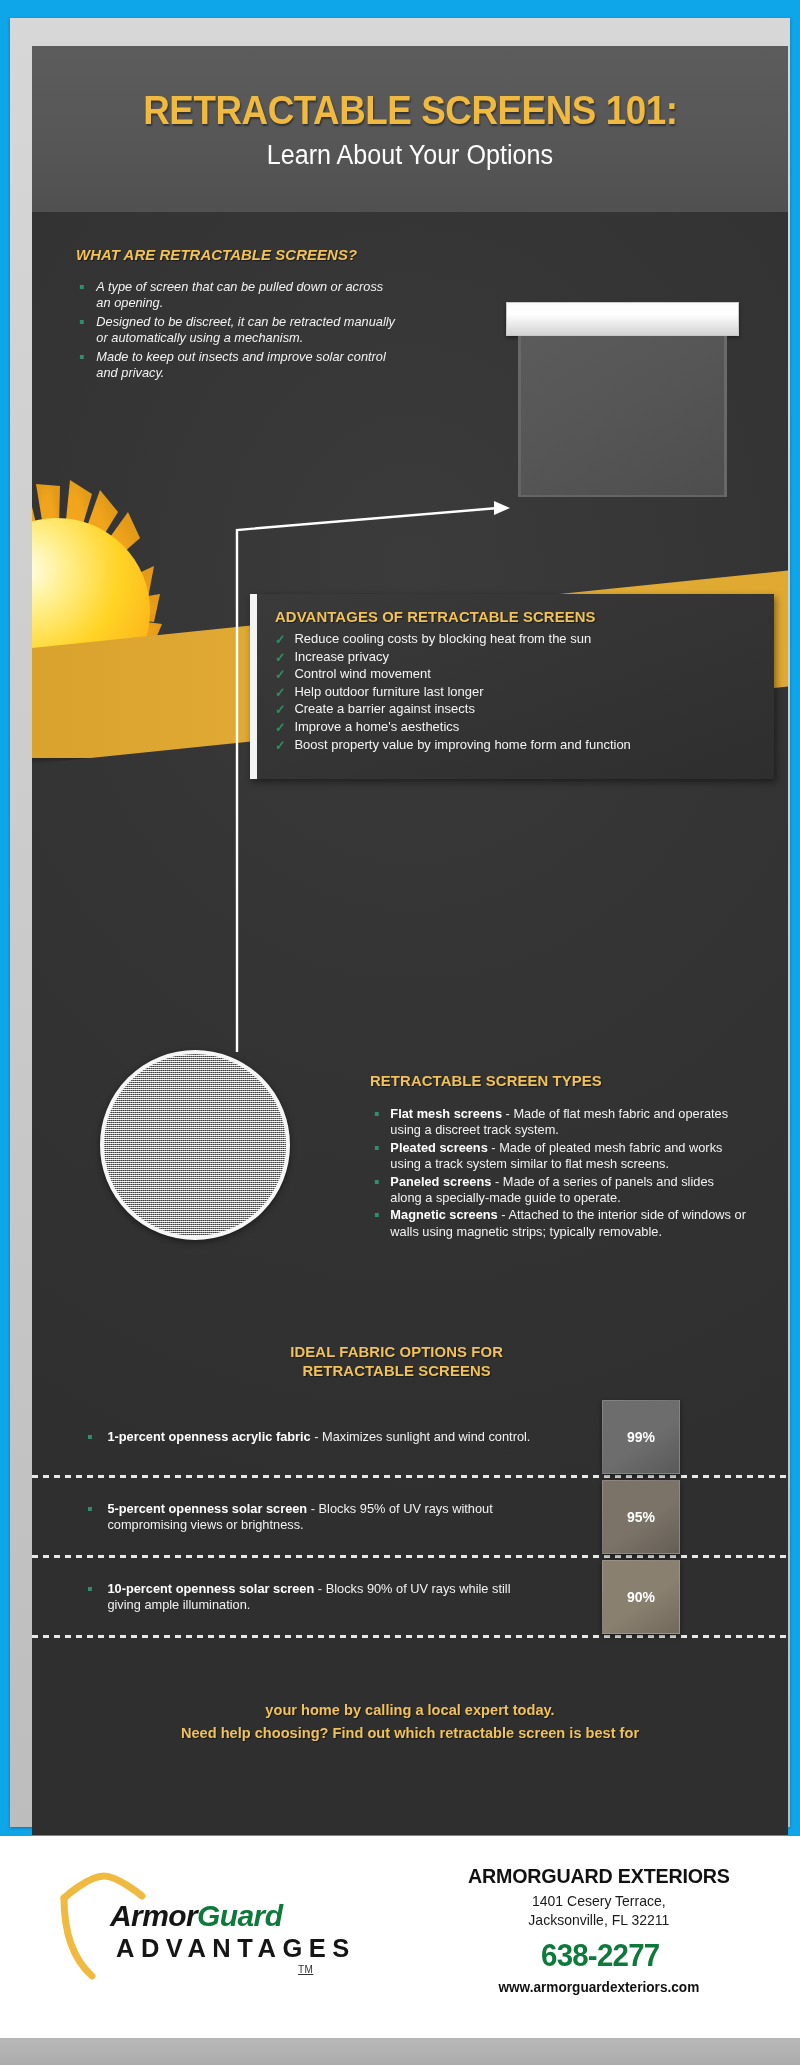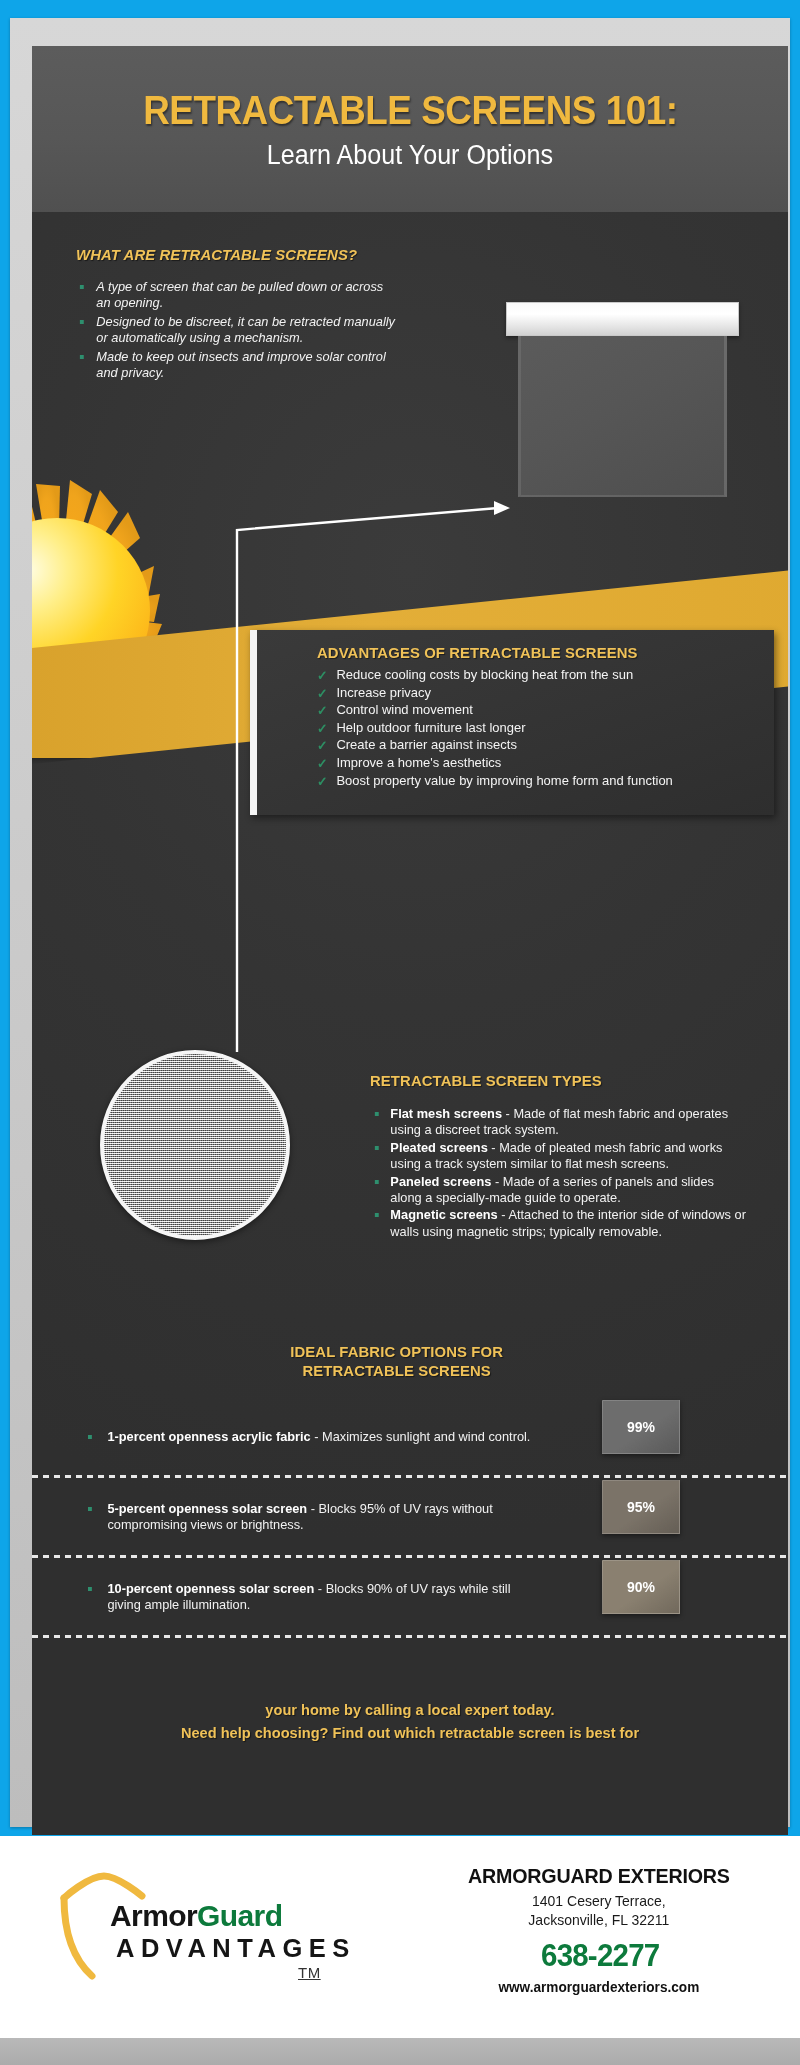--- a/index.html
+++ b/index.html
@@ -121,26 +121,25 @@
   .band {
     position:absolute; left:-30px; top:497px;
     width:820px; height:215px;
     background:linear-gradient(90deg,#d8a12b 0%,#e3ae38 45%,#dfa930 100%);
     clip-path:polygon(0 108px, 820px 24px, 820px 140px, 0 224px);
     filter:drop-shadow(0 2px 3px rgba(0,0,0,.35));
   }
 
   
   .adv-panel {
-    position:absolute; left:218px; top:584px;
+    position:absolute; left:218px; top:548px;
     width:524px; height:185px;
     background:linear-gradient(160deg,#3a3a3a 0%,#333333 60%,#2e2e2e 100%);
     border-left:7px solid #f4f4f4;
     box-shadow:2px 3px 7px rgba(0,0,0,.45);
-    padding-left:42px;
   }
   .adv-inner { padding:14px 10px 0 18px; }
   .adv-inner .head-gold { font-size:15.5px; }
   .ul-check { list-style:none; margin-top:4px; }
   .ul-check li {
     position:relative;
     padding-left:20px;
     font-size:13.4px;
     line-height:17.6px;
     color:#f4f4f4;
@@ -216,21 +215,21 @@
   }
   .fab-text::before {
     content:"";
     position:absolute; left:0; top:6px;
     width:4px; height:4px; background:#2e8f6e;
   }
   .fab-text b { font-weight:bold; color:#ffffff; }
 
   .swatch {
     position:absolute; left:570px;
-    width:78px; height:54px;
+    width:78px; height:74px;
     display:flex; align-items:center; justify-content:center;
     font-size:14px; font-weight:bold; color:#ffffff;
     box-shadow:0 2px 5px rgba(0,0,0,.45);
     border:1px solid rgba(255,255,255,.16);
   }
   .dotted {
     height:3px;
     background-image:repeating-linear-gradient(90deg,#e8e8e8 0 6px, transparent 6px 11px);
   }
 
@@ -242,25 +241,25 @@
     color:#f0c258;
     text-shadow:1px 1px 1px rgba(0,0,0,.5);
   }
 
   
   .footer { position:absolute; left:0; top:1836px; width:800px; height:229px; background:#ffffff; }
   .footer-inner { position:relative; width:800px; height:189px; }
 
   .logo { position:absolute; left:58px; top:36px; width:280px; height:110px; }
   .shield { position:absolute; left:0; top:0; width:96px; height:110px; }
-  .logo-line1 { position:absolute; left:52px; top:27px; font-size:30px; font-weight:bold; letter-spacing:-.6px; white-space:nowrap; }
+  .logo-line1 { position:absolute; left:52px; top:27px; font-size:30px; font-weight:bold; font-style:italic; letter-spacing:-.6px; white-space:nowrap; }
   .logo-line1 .a { color:#151515; }
   .logo-line1 .g { color:#0d7a3c; }
   .logo-line2 { position:absolute; left:58px; top:62px; font-size:25.5px; font-weight:bold; letter-spacing:6.5px; color:#151515; }
-  .logo-tm { position:absolute; left:240px; top:92px; font-size:15px; color:#333; letter-spacing:.5px;text-decoration:underline; }
+  .logo-tm { position:absolute; left:240px; top:92px; font-size:10px; color:#333; letter-spacing:.5px;text-decoration:underline; }
 
   .contact { position:absolute; right:70px; top:28px; text-align:center; }
   .contact .c-name { font-size:20.5px; font-weight:bold; color:#111; letter-spacing:-.2px; transform:scaleX(.96); transform-origin:right center; }
   .contact .c-addr { font-size:14.6px; color:#1a1a1a; line-height:19px; margin-top:4px; transform:scaleX(.96); transform-origin:right center; }
   .contact .c-phone { font-size:31px; font-weight:bold; color:#0d7a3c; margin-top:8px; letter-spacing:-.8px; transform:scaleX(.95); transform-origin:right center; }
   .contact .c-web { font-size:14.2px; font-weight:bold; color:#111; margin-top:5px; transform:scaleX(.96); transform-origin:right center; }
 
   .footer-bar { position:absolute; left:0; top:2038px; width:800px; height:27px; background:linear-gradient(180deg,#b9b9b9,#ababab); }
 </style>
 </head>

